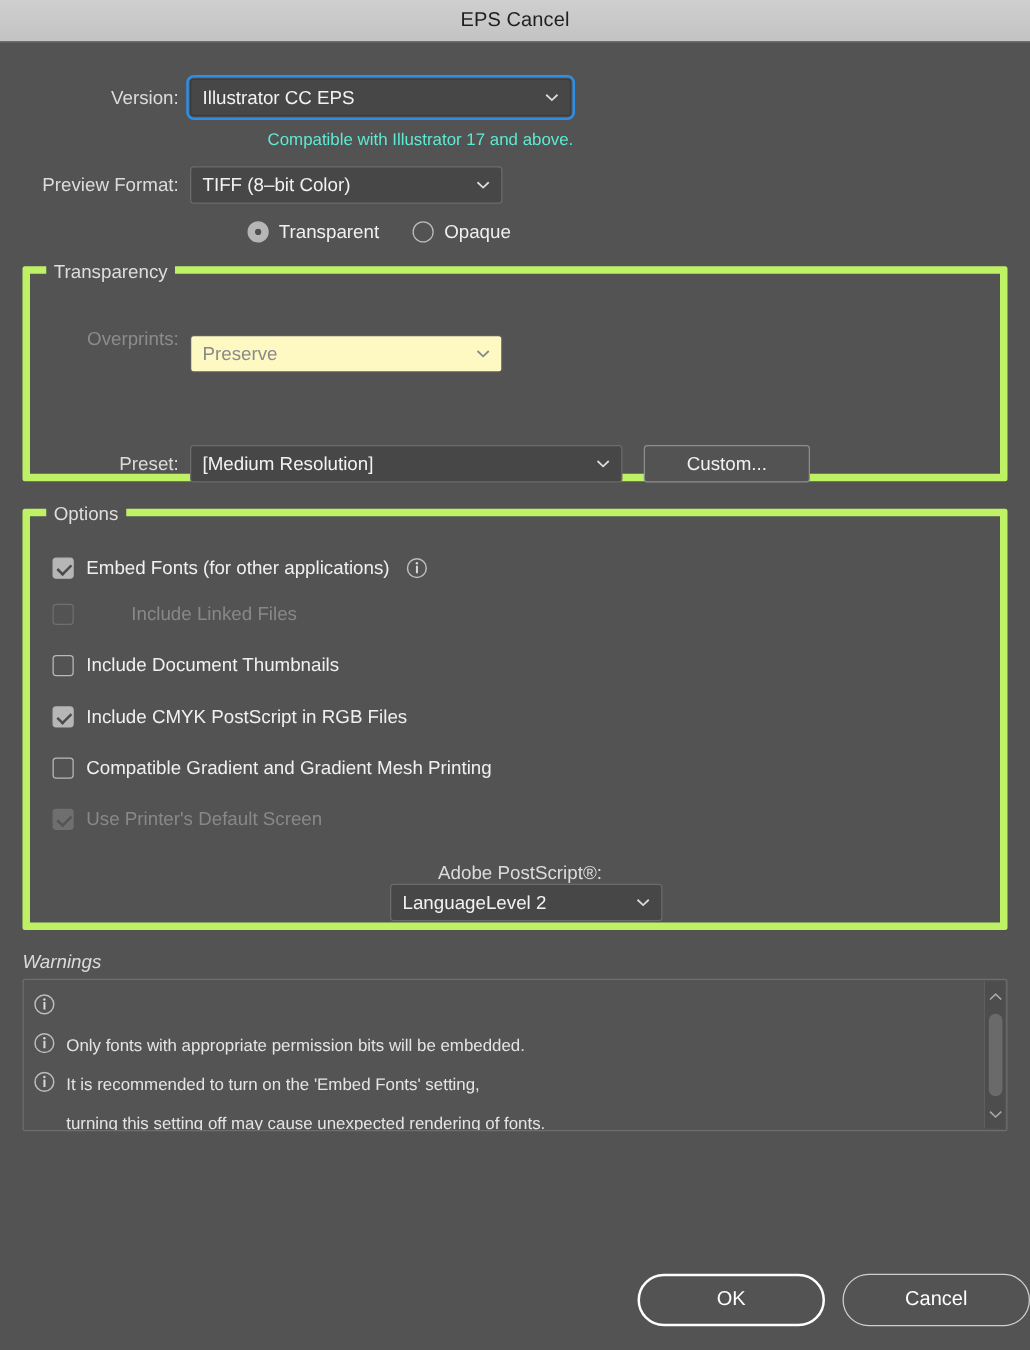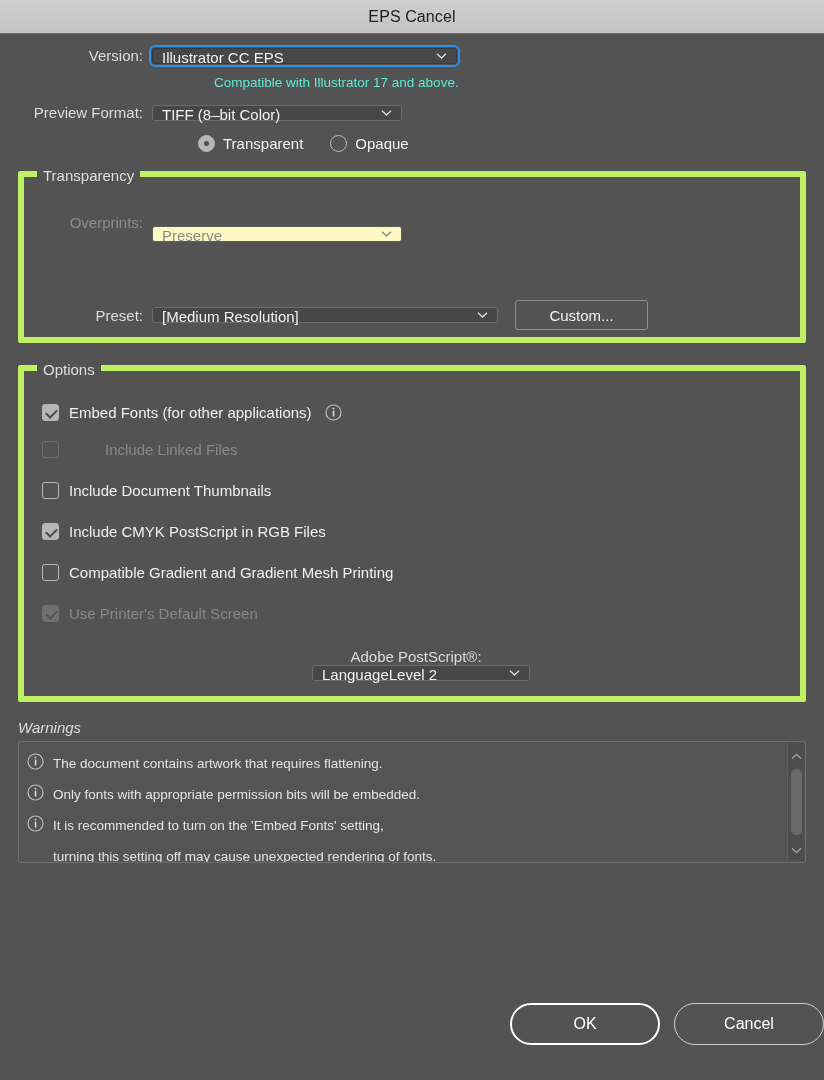--- a/index.html
+++ b/index.html
@@ -43,25 +43,26 @@
   .lbl {
     font-size: 15px;
     color: #dcdcdc;
     white-space: nowrap;
   }
   .lbl.dim { color: #8c8c8c; }
 
   
   .select {
     position: relative;
-    height: 16px;
+    height: 30px;
     background: #474747;
     border: 1px solid #6b6b6b;
     border-radius: 3px;
     display: flex;
+    align-items: center;
     padding: 0 30px 0 9px;
     font-size: 15px;
     color: #f2f2f2;
     white-space: nowrap;
     cursor: default;
   }
   .select .chev {
     position: absolute;
     right: 9px; top: 50%;
     transform: translateY(-50%);
@@ -258,21 +259,21 @@
 </style>
 </head>
 <body>
 
 <div class="titlebar">
   <div class="titlebar-text">EPS Cancel</div>
 </div>
 
 <div class="dialog-body">
 
-  <div class="row" style="margin-top:13px;">
+  <div class="row" style="margin-top:29px;">
     <div class="lbl" style="width:134px; text-align:right; padding-right:9px;">Version:</div>
     <div class="select focused" style="width:305px;">
       <span>Illustrator CC EPS</span>
       <svg class="chev" viewBox="0 0 11 7">
         <path d="M1 1.3 L5.5 5.6 L10 1.3" fill="none" stroke="#dcdcdc" stroke-width="1.4"></path>
       </svg>
     </div>
   </div>
   <div class="note" style="margin-top:11px; padding-left:196px;">Compatible with Illustrator 17 and above.</div>
 
@@ -380,21 +381,20 @@
 
     <div class="warn-box">
       <div class="warn-list">
 
         <div class="warn-item">
           <svg class="info-icon" viewBox="0 0 17 17">
             <circle cx="8.5" cy="8.5" r="7.5" fill="none" stroke="#bdbdbd" stroke-width="1.2"></circle>
             <circle cx="8.5" cy="4.6" r="0.95" fill="#d8d8d8"></circle>
             <rect x="7.75" y="6.6" width="1.6" height="6" fill="#d8d8d8"></rect>
           </svg>
-          <span class="warn-text">The document contains artwork that requires flattening.</span>
         </div>
 
         <div class="warn-item">
           <svg class="info-icon" viewBox="0 0 17 17">
             <circle cx="8.5" cy="8.5" r="7.5" fill="none" stroke="#bdbdbd" stroke-width="1.2"></circle>
             <circle cx="8.5" cy="4.6" r="0.95" fill="#d8d8d8"></circle>
             <rect x="7.75" y="6.6" width="1.6" height="6" fill="#d8d8d8"></rect>
           </svg>
           <span class="warn-text">Only fonts with appropriate permission bits will be embedded.</span>
         </div>

